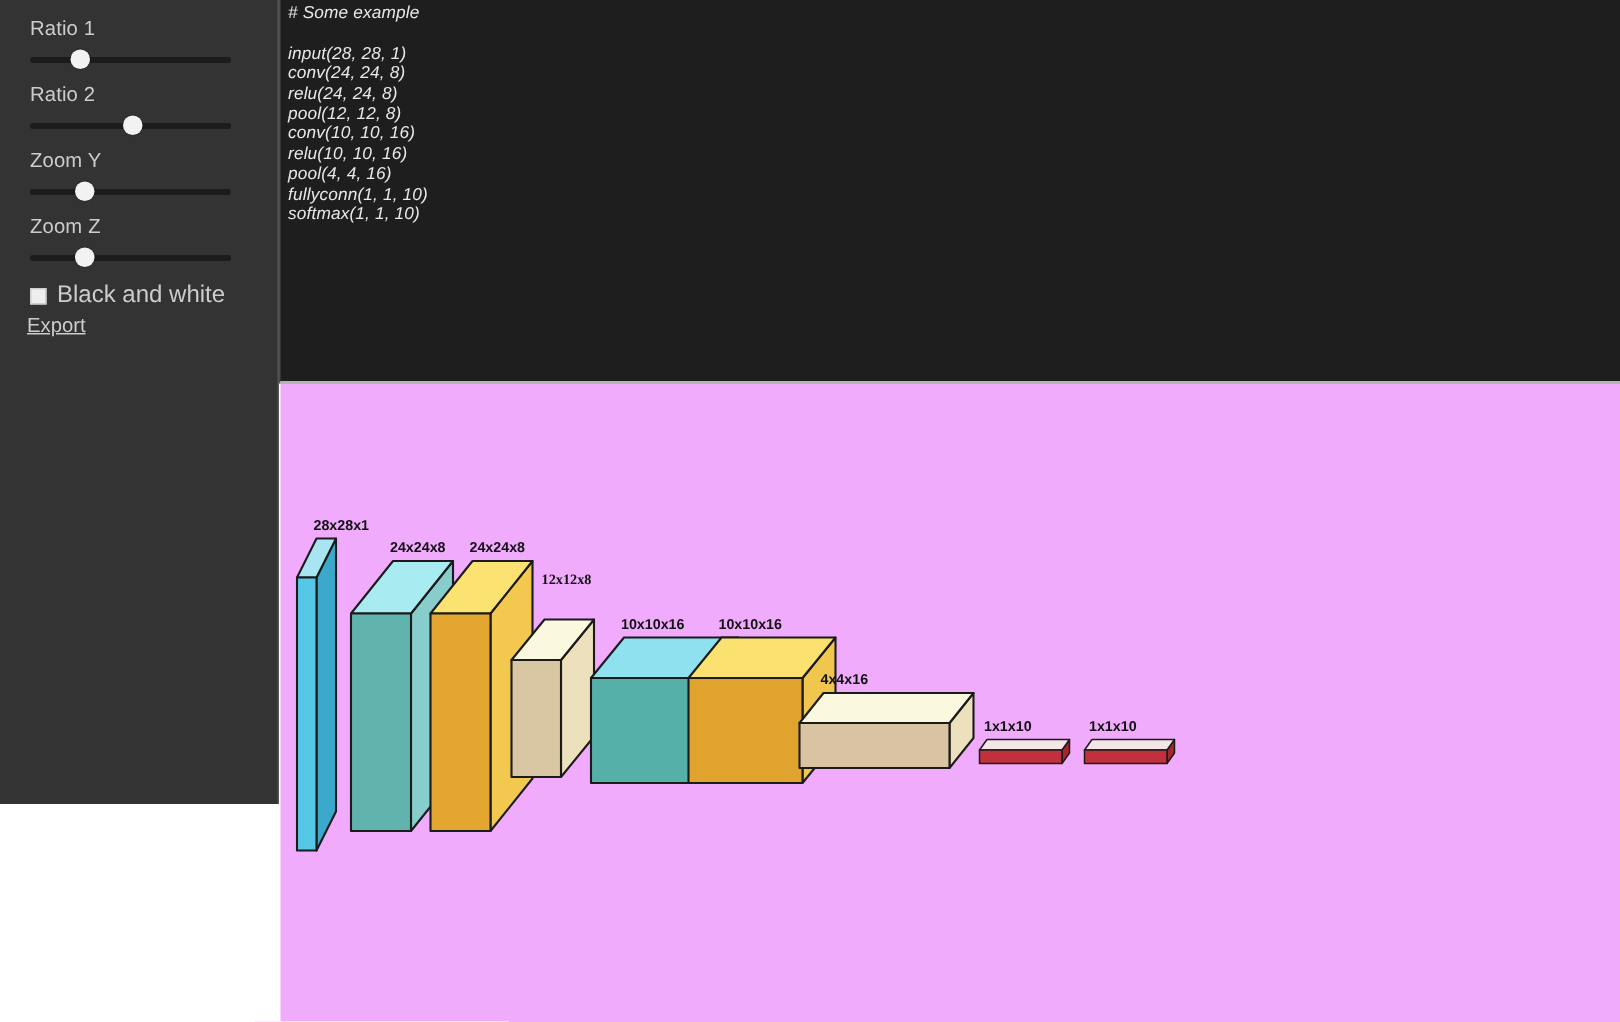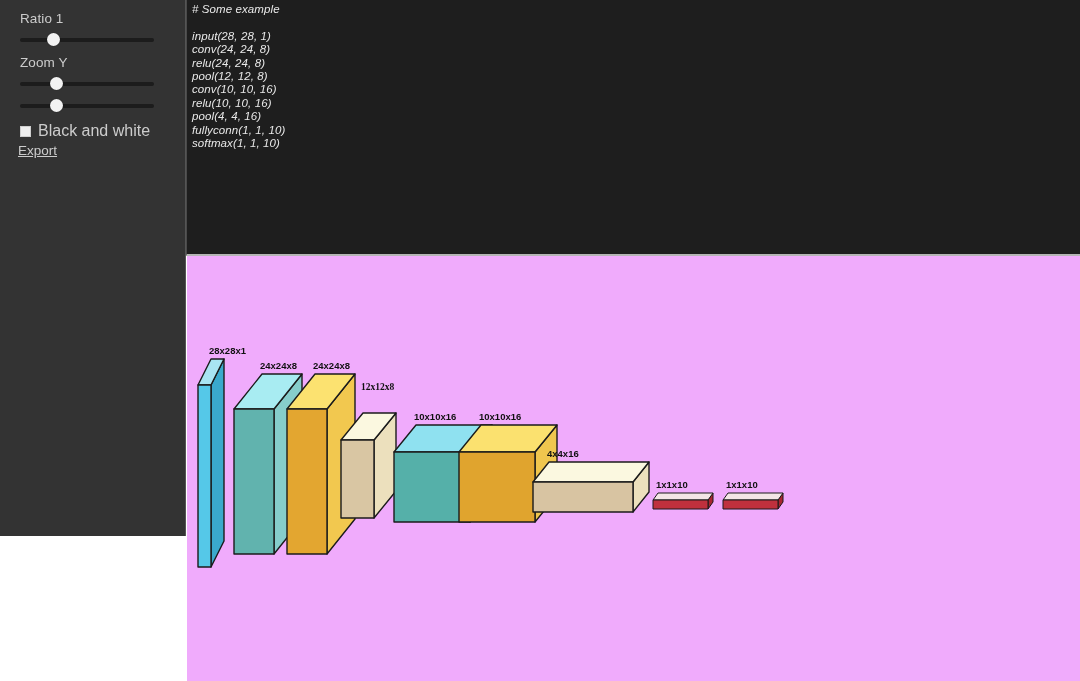--- a/index.html
+++ b/index.html
@@ -117,31 +117,39 @@
     <div style="height:11px"></div>
 
     <div>
       <div class="ctrl-label">Ratio 1</div>
       <div class="slider-wrap">
         <div class="slider-track"></div>
         <div class="slider-thumb" style="left: 26.62px;"></div>
       </div>
     </div>
 
+    <div>
+      <div class="ctrl-label">Ratio 2</div>
+      <div class="slider-wrap">
+        <div class="slider-track"></div>
+        <div class="slider-thumb" style="left: 61.71px;"></div>
+      </div>
+    </div>
 
 
     <div>
       <div class="ctrl-label">Zoom Y</div>
       <div class="slider-wrap">
         <div class="slider-track"></div>
         <div class="slider-thumb" style="left: 30.25px;"></div>
       </div>
     </div>
 
     <div>
+      <div class="ctrl-label">Zoom Z</div>
       <div class="slider-wrap">
         <div class="slider-track"></div>
         <div class="slider-thumb" style="left: 30.25px;"></div>
       </div>
     </div>
 
     <div class="check-row">
       <div class="checkbox"></div>
       <span class="check-label">Black and white</span>
     </div>

